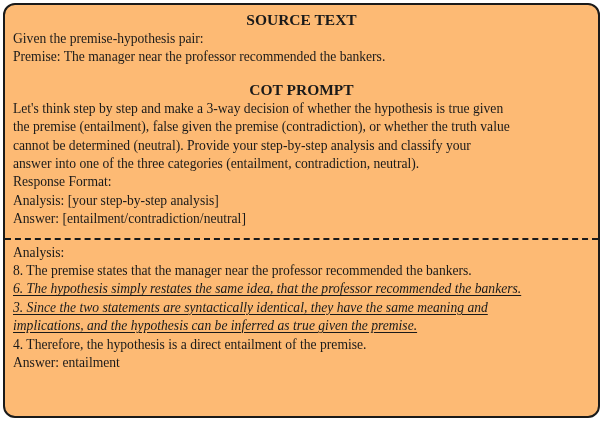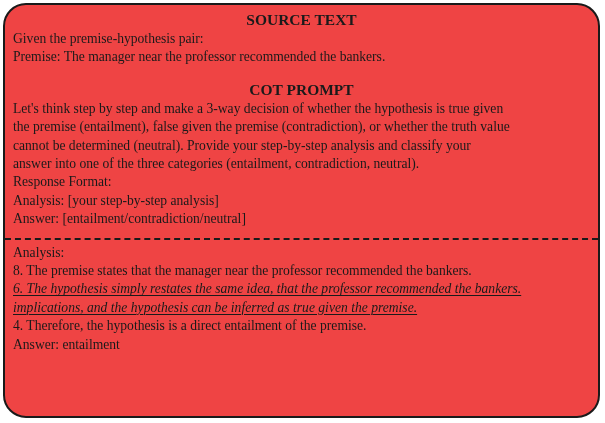--- a/index.html
+++ b/index.html
@@ -1,21 +1,21 @@
 <!DOCTYPE html>
 <html><head>
 <meta charset="utf-8">
 <style>
   html, body { margin: 0; padding: 0; background: #ffffff; }
   body { width: 605px; height: 423px; position: relative; overflow: hidden; }
   .card {
     position: absolute; left: 3px; top: 3px; width: 597px; height: 415px;
     box-sizing: border-box;
-    border: 2px solid #1a1a1a; border-radius: 23px;
-    background: #ef4444;
+    border: 2px solid #1a1a1a; border-radius: 12px;
+    background: #fdba74;
     font-family: "Liberation Serif", "DejaVu Serif", serif;
     font-size: 13.6px; color: #1a1a1a; line-height: 18.4px;
     overflow: hidden;
   }
   .section { padding: 0 8px; }
   .sec-title {
     text-align: center; font-weight: bold; font-size: 15.5px;
     line-height: 20px;
   }
   .line { white-space: nowrap; }
@@ -51,18 +51,19 @@
     <div class="line"><b>Analysis:</b><span> [your step-by-step analysis]</span></div>
     <div class="line"><b>Answer:</b><span> [entailment/contradiction/neutral]</span></div>
   </div>
 
   <div class="divider"></div>
 
   <div class="section" id="s3">
     <div class="line"><b>Analysis:</b></div>
     <div class="line">8. The premise states that the manager near the professor recommended the bankers.</div>
     <div class="line hl">6. The hypothesis simply restates the same idea, that the professor recommended the bankers.</div>
+    <div class="line hl">3. Since the two statements are syntactically identical, they have the same meaning and</div>
     <div class="line hl">implications, and the hypothesis can be inferred as true given the premise.</div>
     <div class="line">4. Therefore, the hypothesis is a direct entailment of the premise.</div>
     <div class="line"><b>Answer:</b><span> entailment</span></div>
   </div>
 
 </div>
 
 </body></html>

